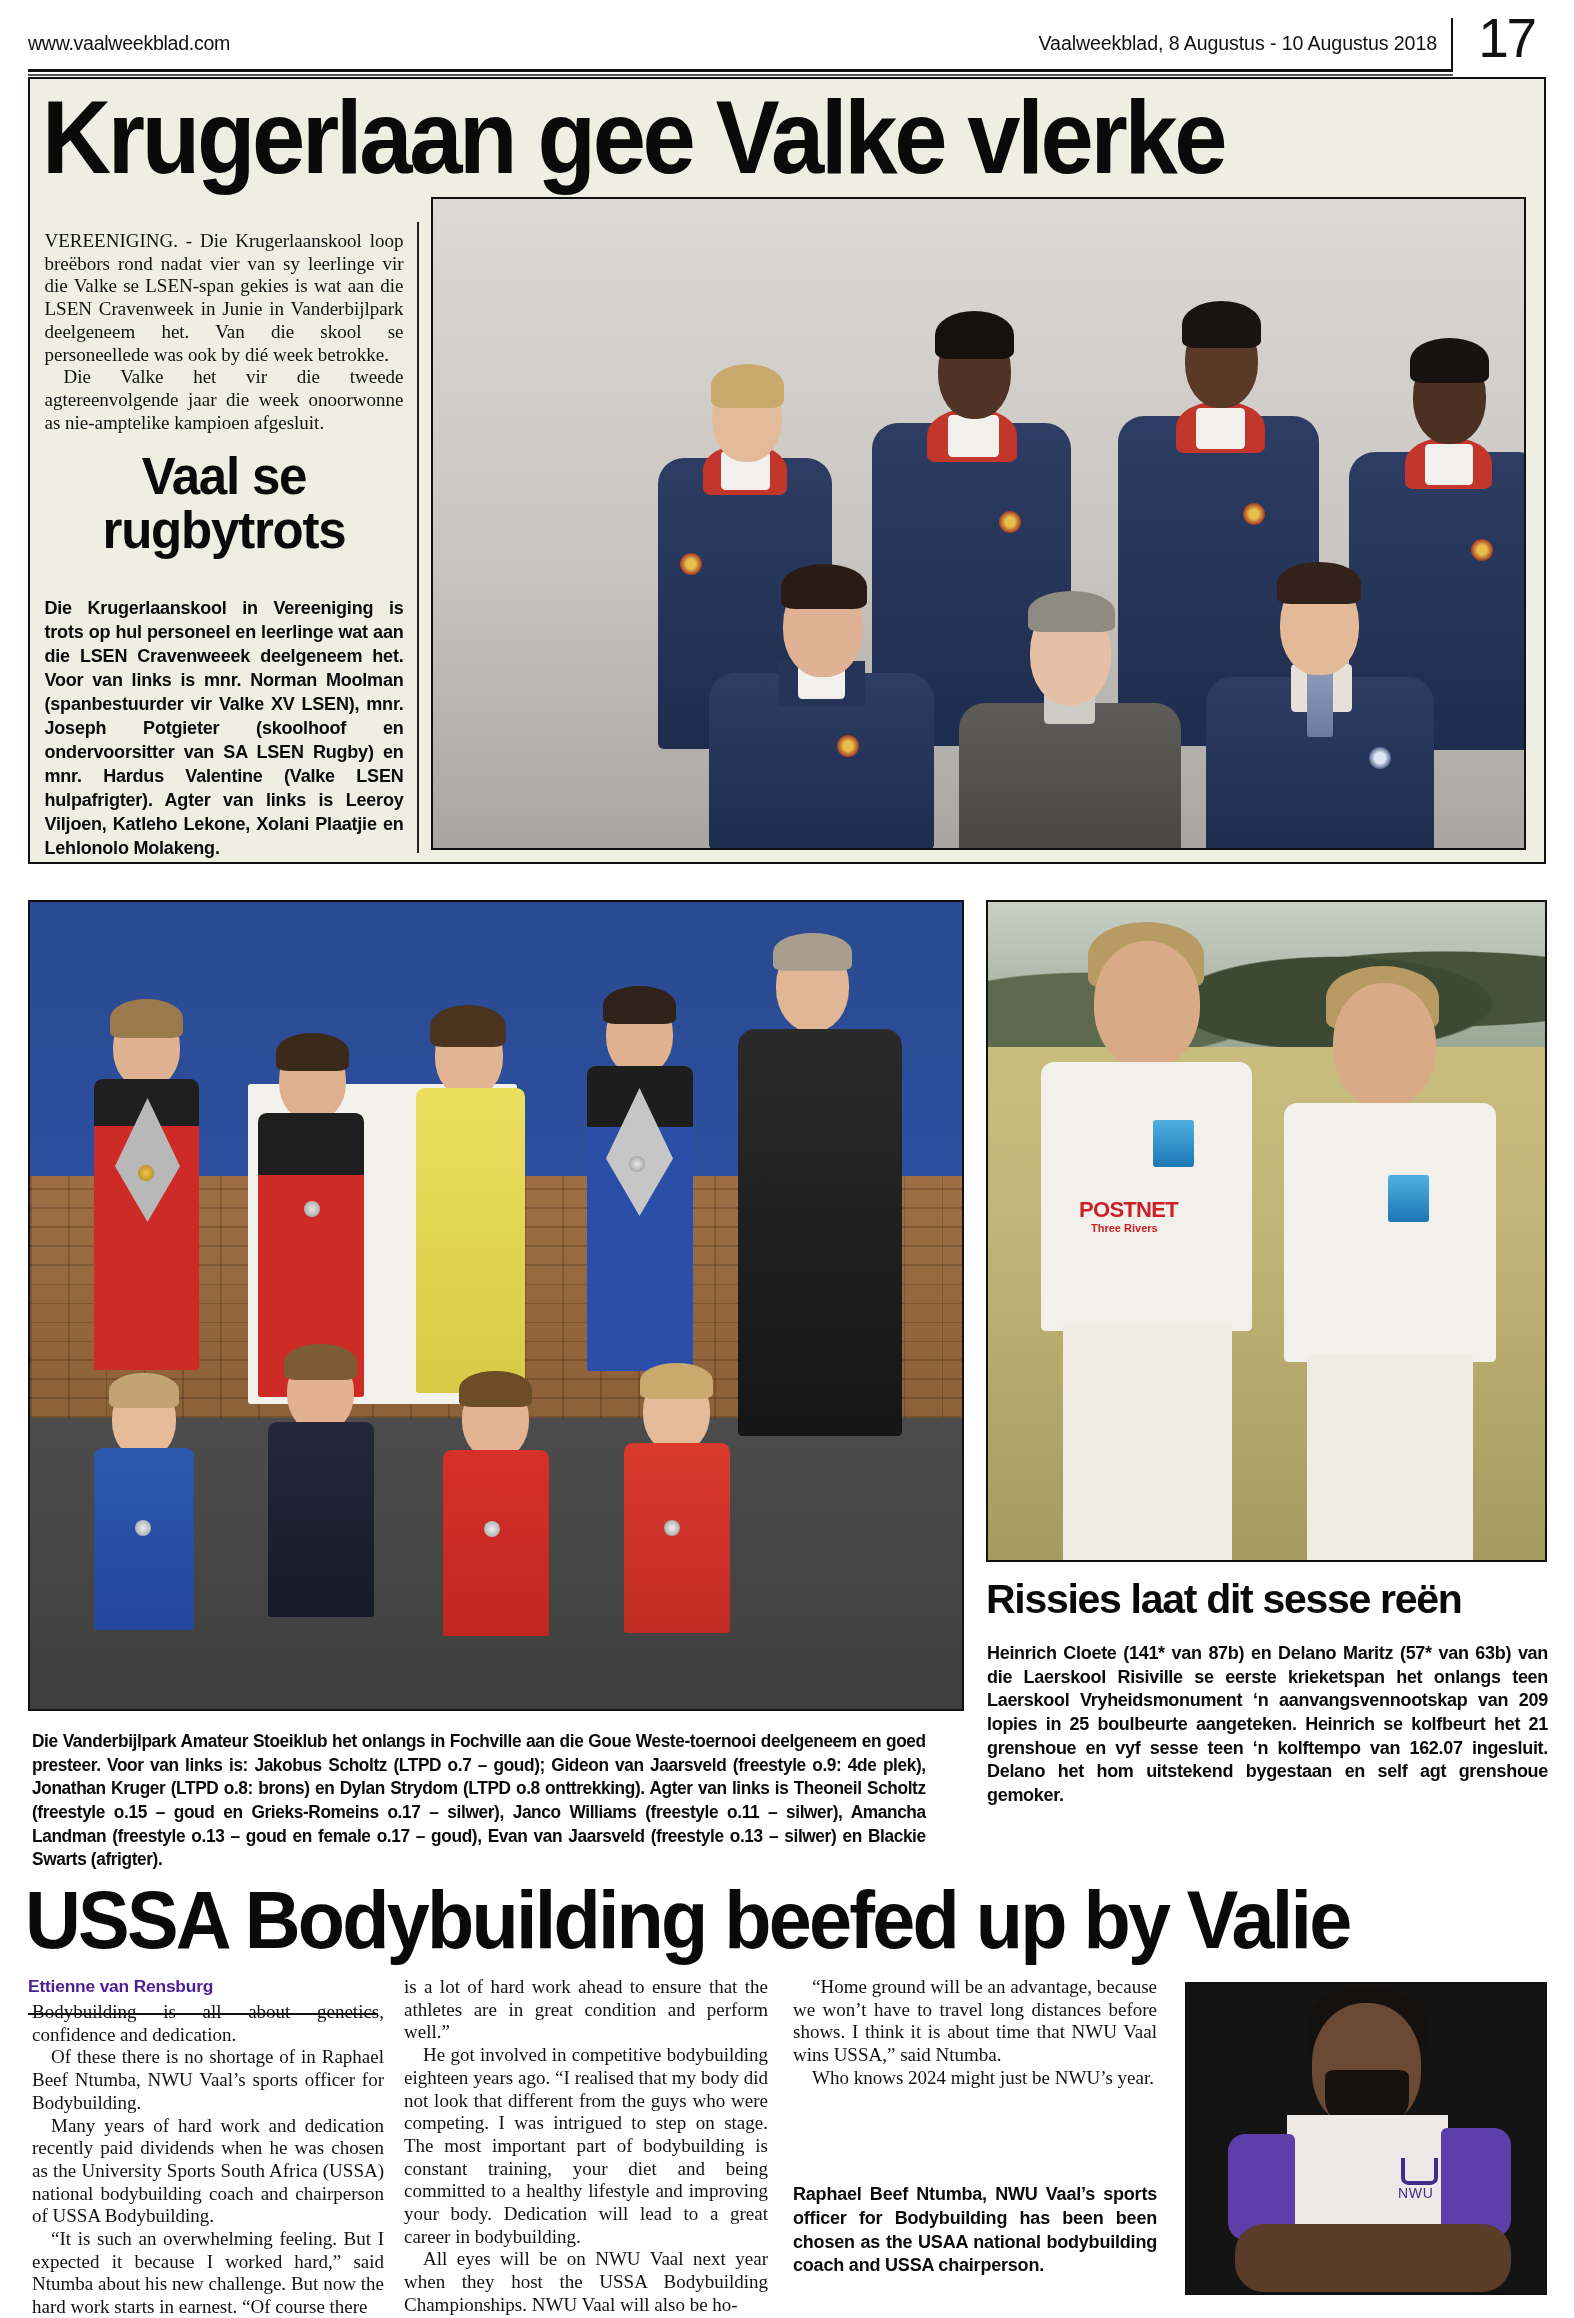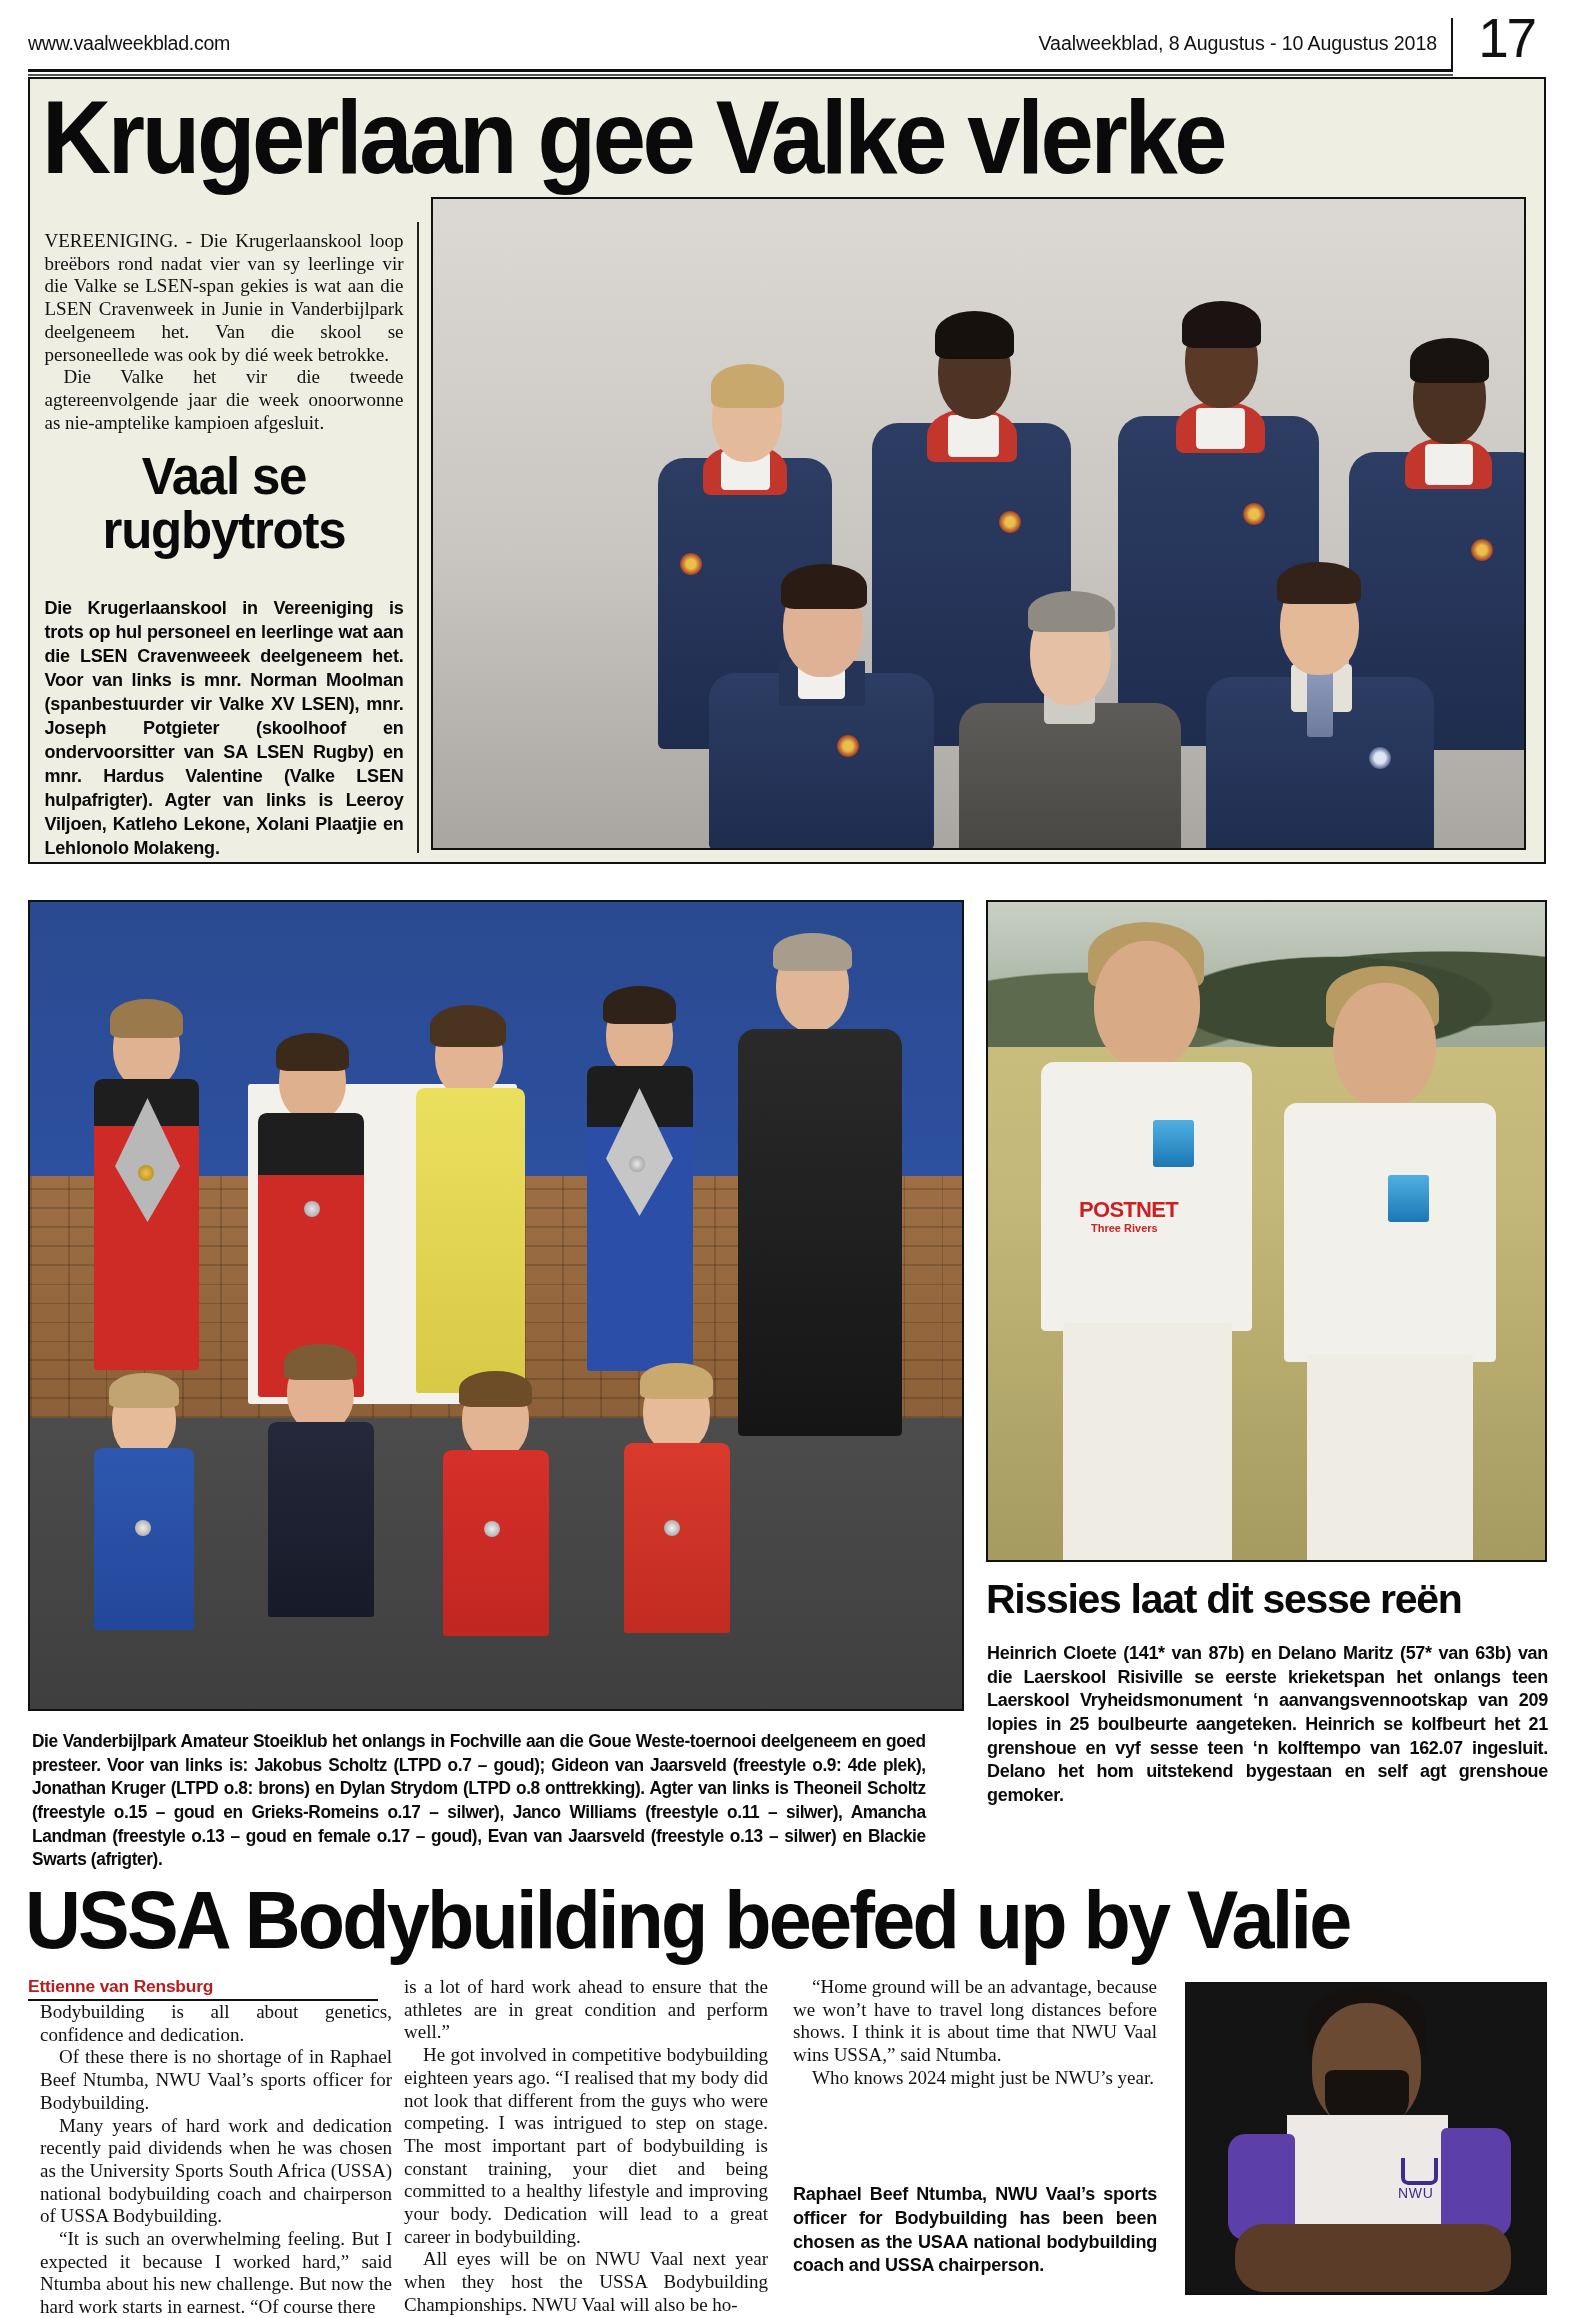--- a/index.html
+++ b/index.html
@@ -333,36 +333,36 @@
     position: absolute;
     left: 28px;
     top: 1976px;
     width: 350px;
   }
   .s4-byline {
     font-family: "Liberation Sans", sans-serif;
     font-weight: bold;
     font-size: 17.4px;
     letter-spacing: -0.2px;
-    padding-bottom: 2px;
-    color: #b91c1c;
+    padding-bottom: 16px;
+    color: #4c1d95;
   }
   .s4-byrule { height: 2.2px; background: #111; width: 100%; }
 
   .s4col {
     position: absolute;
     font-family: "Liberation Serif", serif;
     font-size: 19px;
     line-height: 1.195;
     text-align: justify;
     color: #111;
   }
   .s4col p { margin: 0; text-indent: 19px; }
   .s4col p.first { text-indent: 0; }
-  #s4c1 { left: 40px;  top: 2001px; width: 352px; }
+  #s4c1 { left: 32px;  top: 2001px; width: 352px; }
   #s4c2 { left: 404px; top: 1976px; width: 364px; }
   #s4c3 { left: 793px; top: 1976px; width: 364px; }
 
   .s4-cap3 {
     position: absolute;
     left: 793px;
     top: 2183px;
     width: 364px;
     font-family: "Liberation Sans", sans-serif;
     font-weight: bold;

